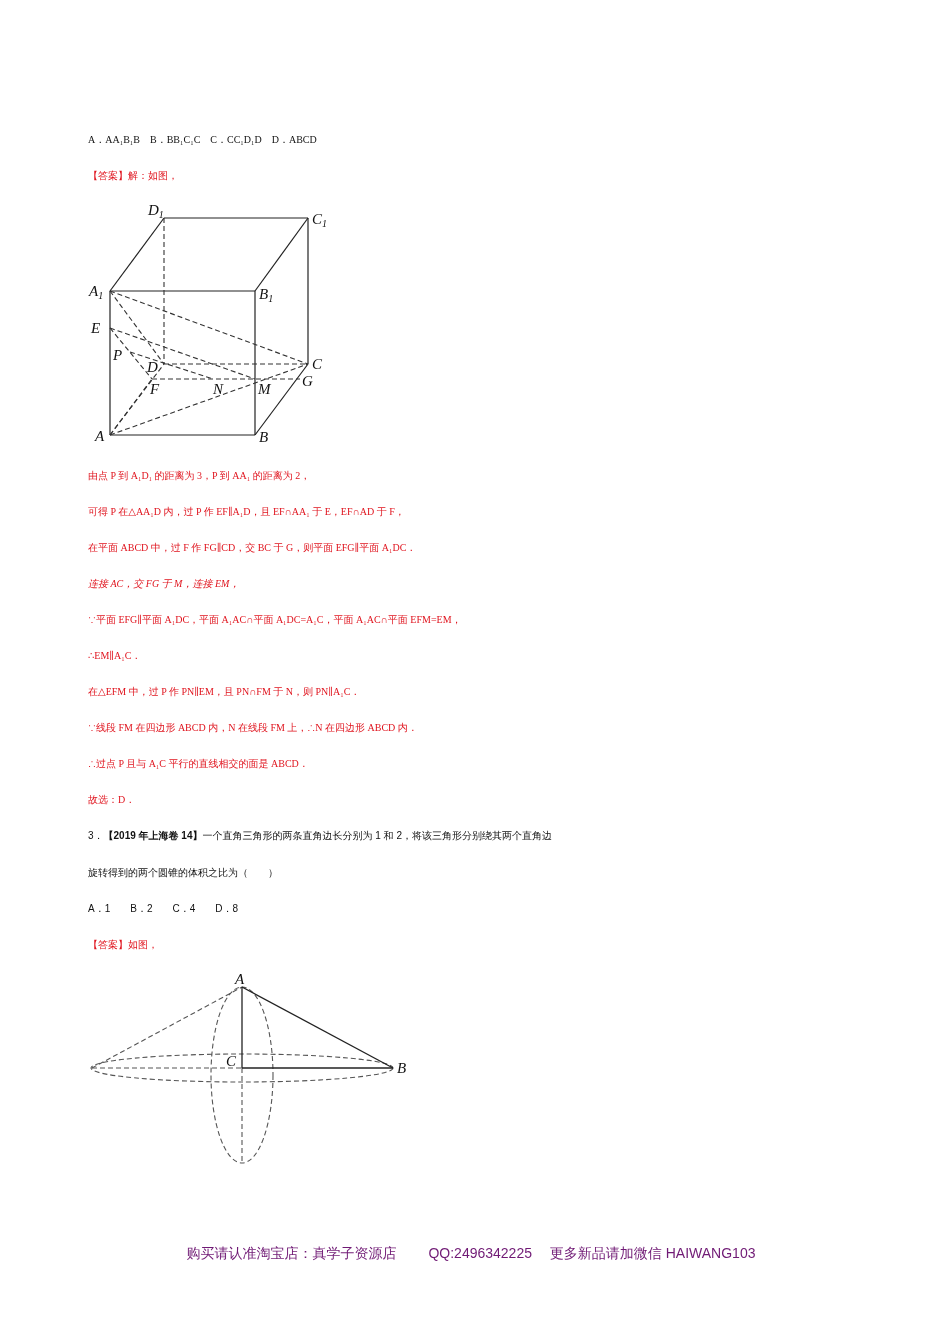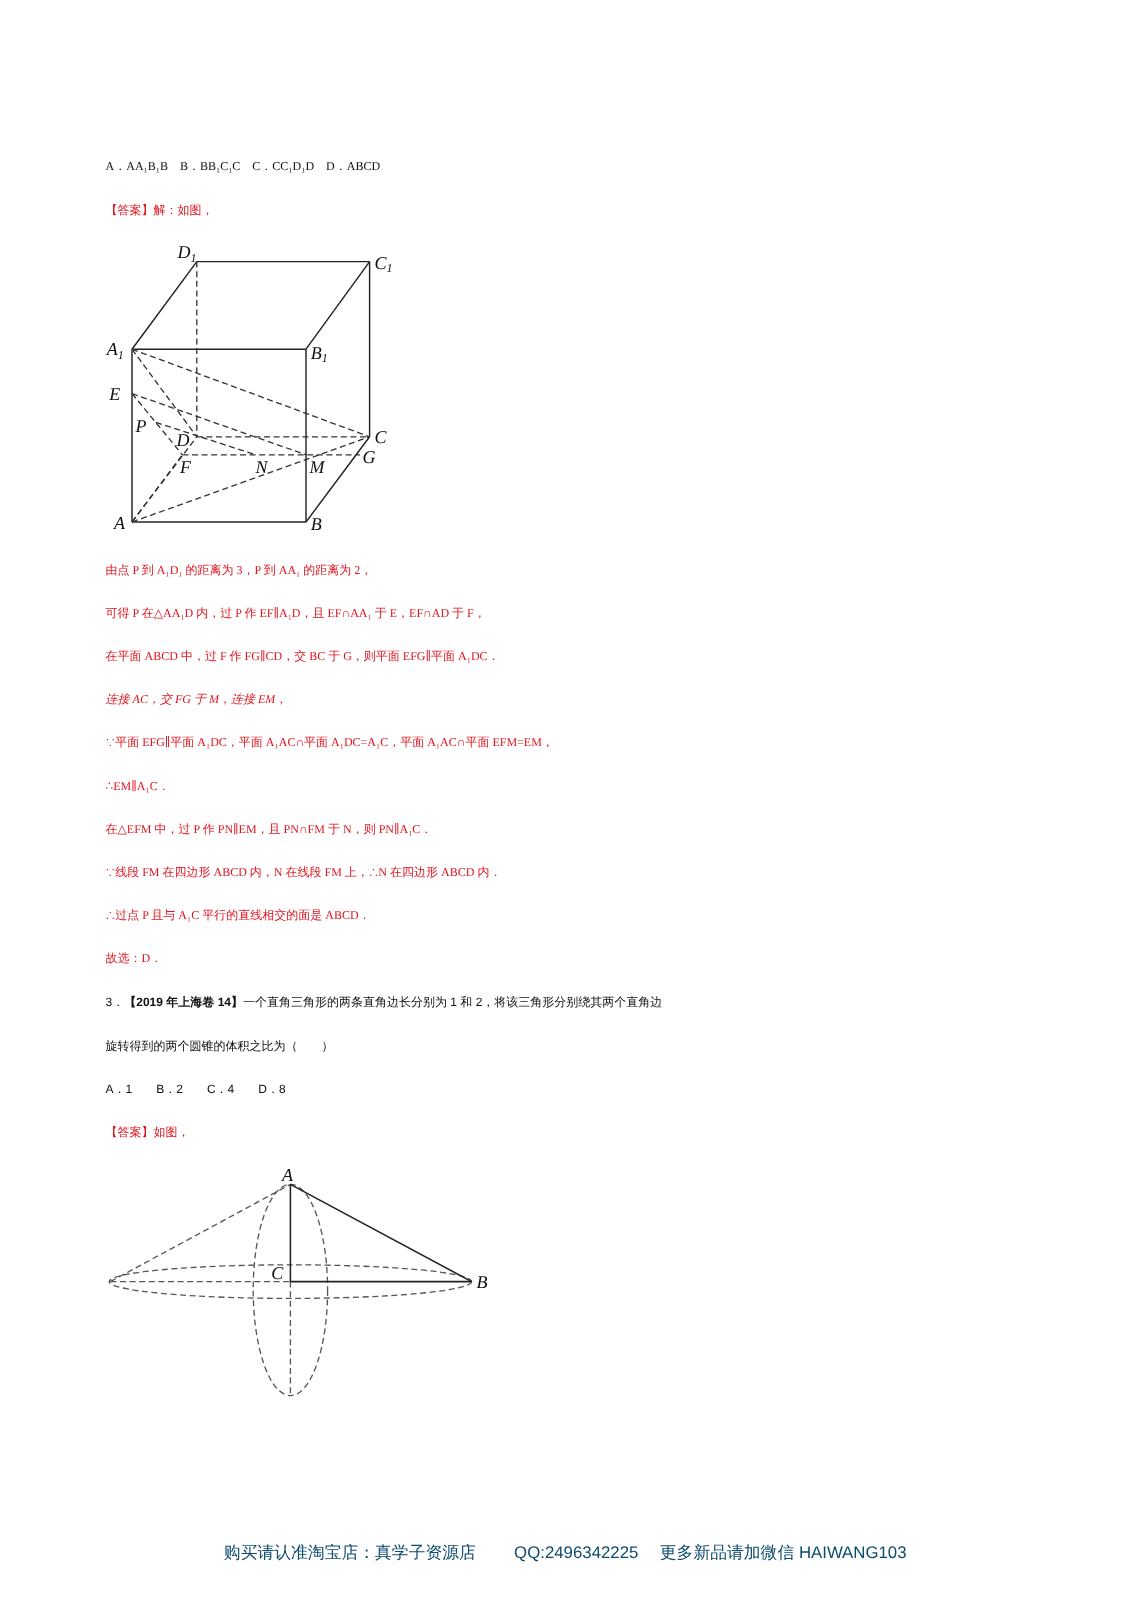--- a/index.html
+++ b/index.html
@@ -2,21 +2,21 @@
 <html><head>
 <meta charset="utf-8">
 <style>
   html, body { margin: 0; padding: 0; background: #ffffff; }
   body { width: 950px; height: 1344px; position: relative; overflow: hidden;
          font-family: "Liberation Serif", "DejaVu Serif", serif; color: #111; }
   .line { position: absolute; left: 88px; font-size: 10px; white-space: nowrap; line-height: 20px; }
   .red { color: #e0141e; }
   .fig { position: absolute; }
   .footer { position: absolute; top: 1245px; left: 0; width: 942px; text-align: center;
-            font-family: "Liberation Sans", "DejaVu Sans", sans-serif; font-size: 14px; color: #0c4a6e; margin-top: 40px; }
+            font-family: "Liberation Sans", "DejaVu Sans", sans-serif; font-size: 14px; color: #701a75; }
   .footer span { margin: 0 14px; }
   .q3 { font-family: "Liberation Sans", "DejaVu Sans", sans-serif; }
 </style>
 </head>
 <body>
 
 <div class="line" style="top:130px;">A．AA₁B₁B　B．BB₁C₁C　C．CC₁D₁D　D．ABCD</div>
 
 <div class="line red" style="top:166px;">
   <span>【答案】</span><span>解：如图，</span>

